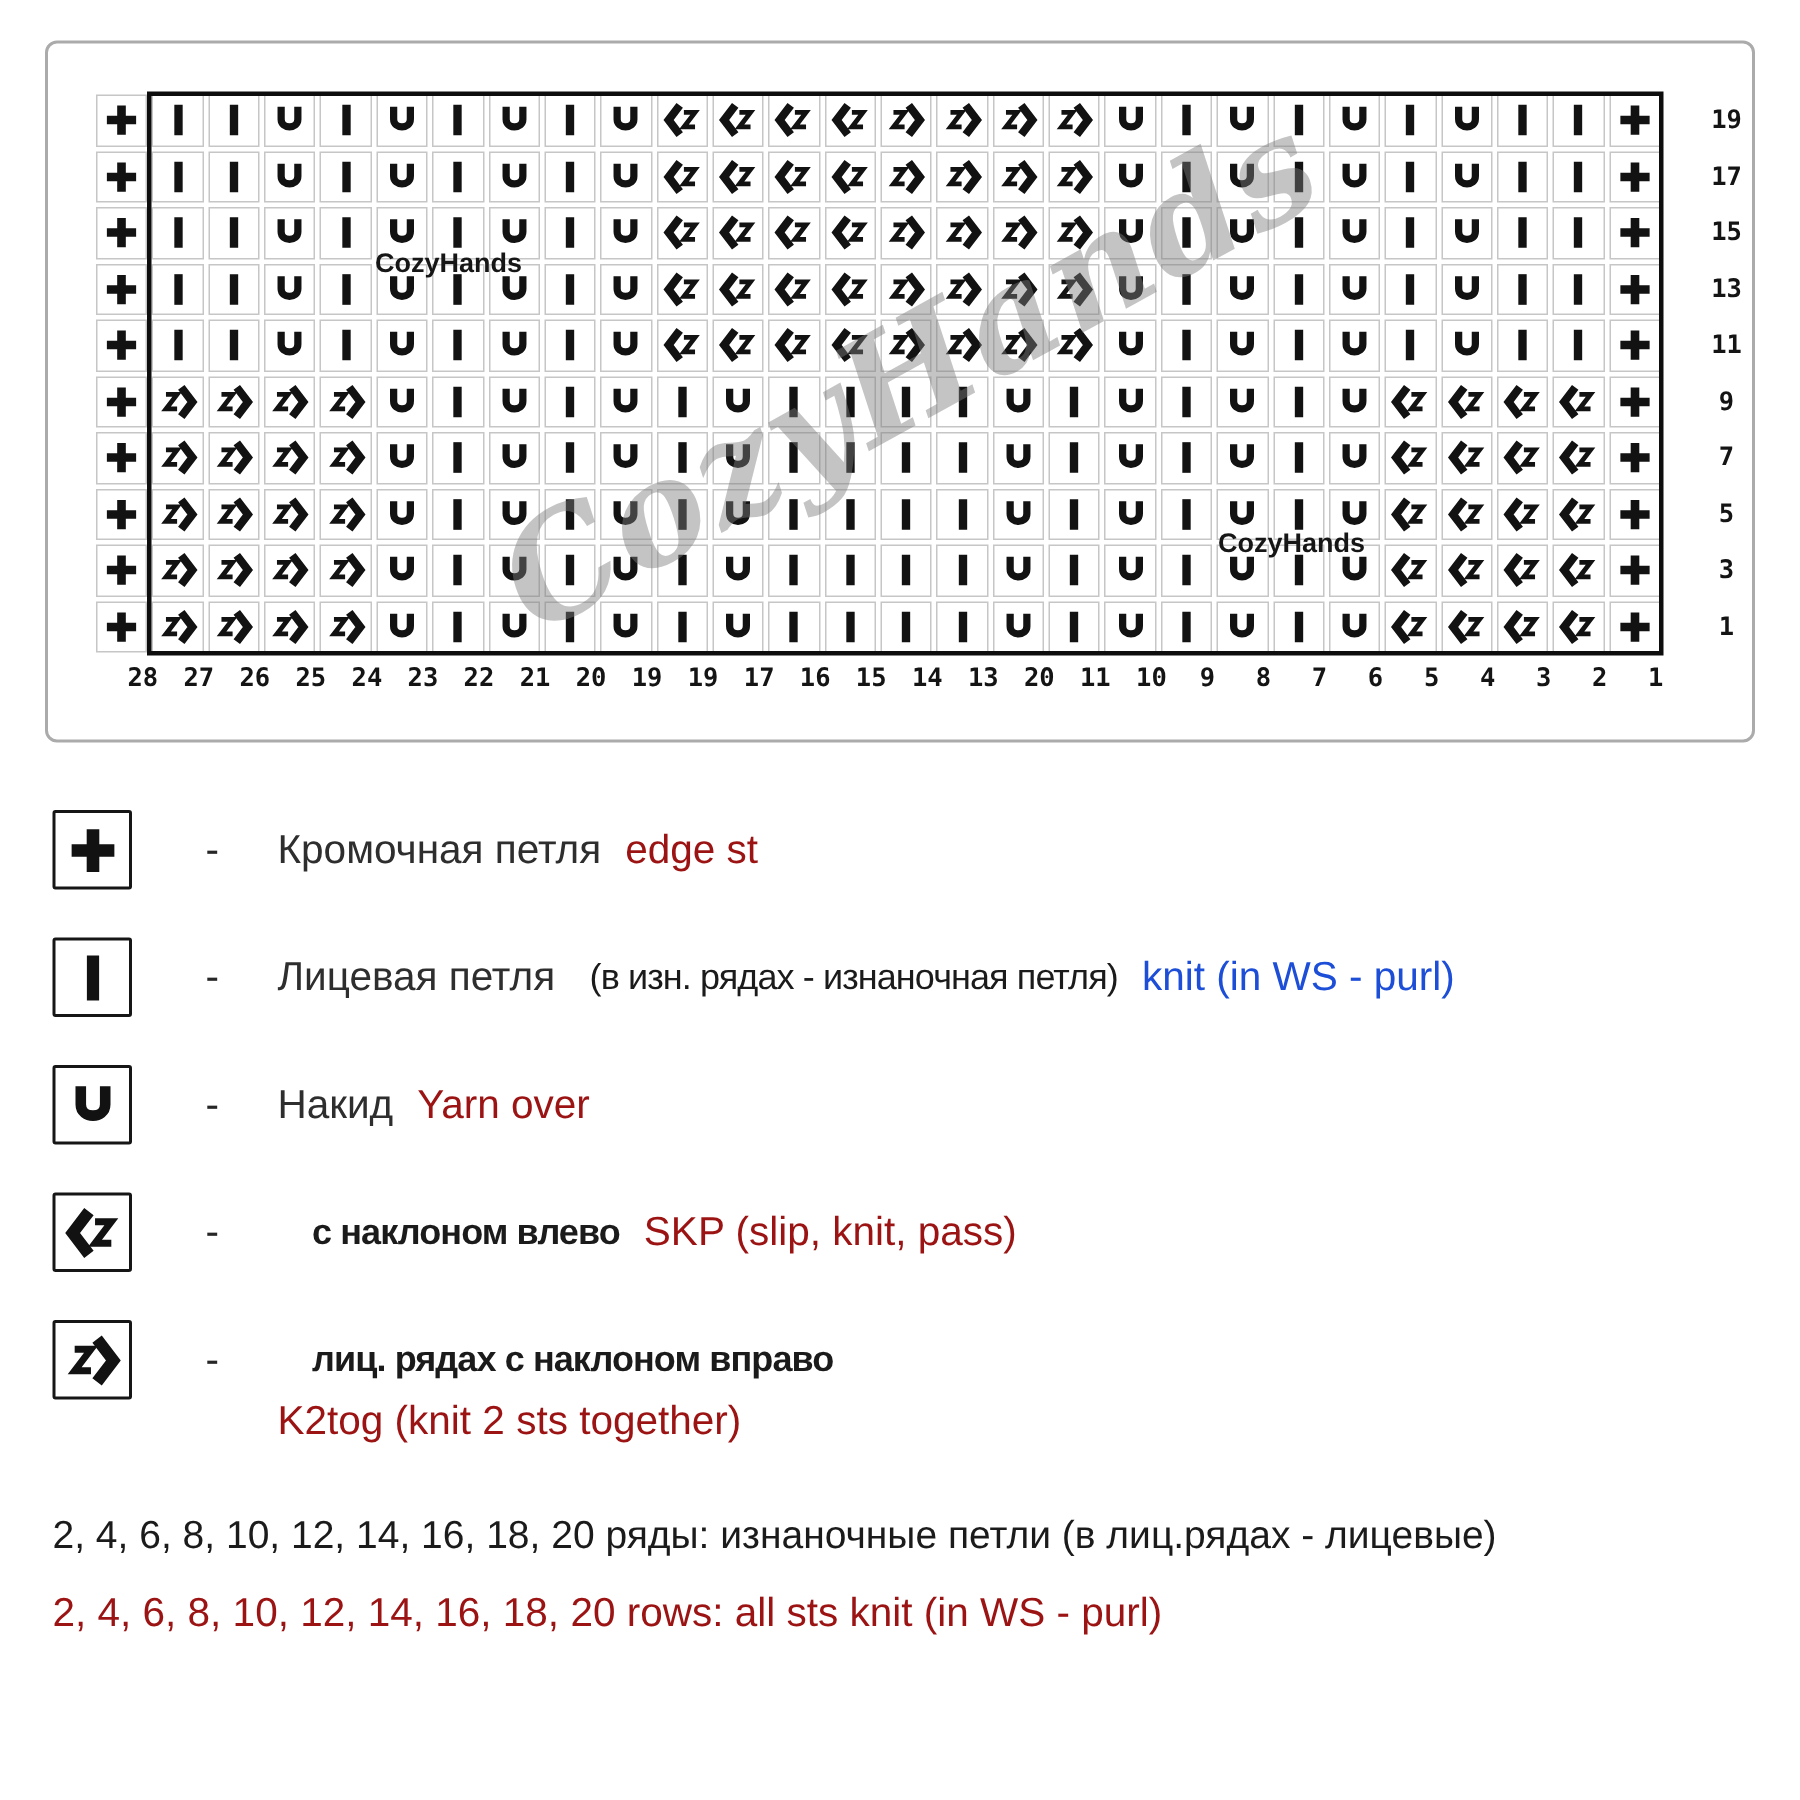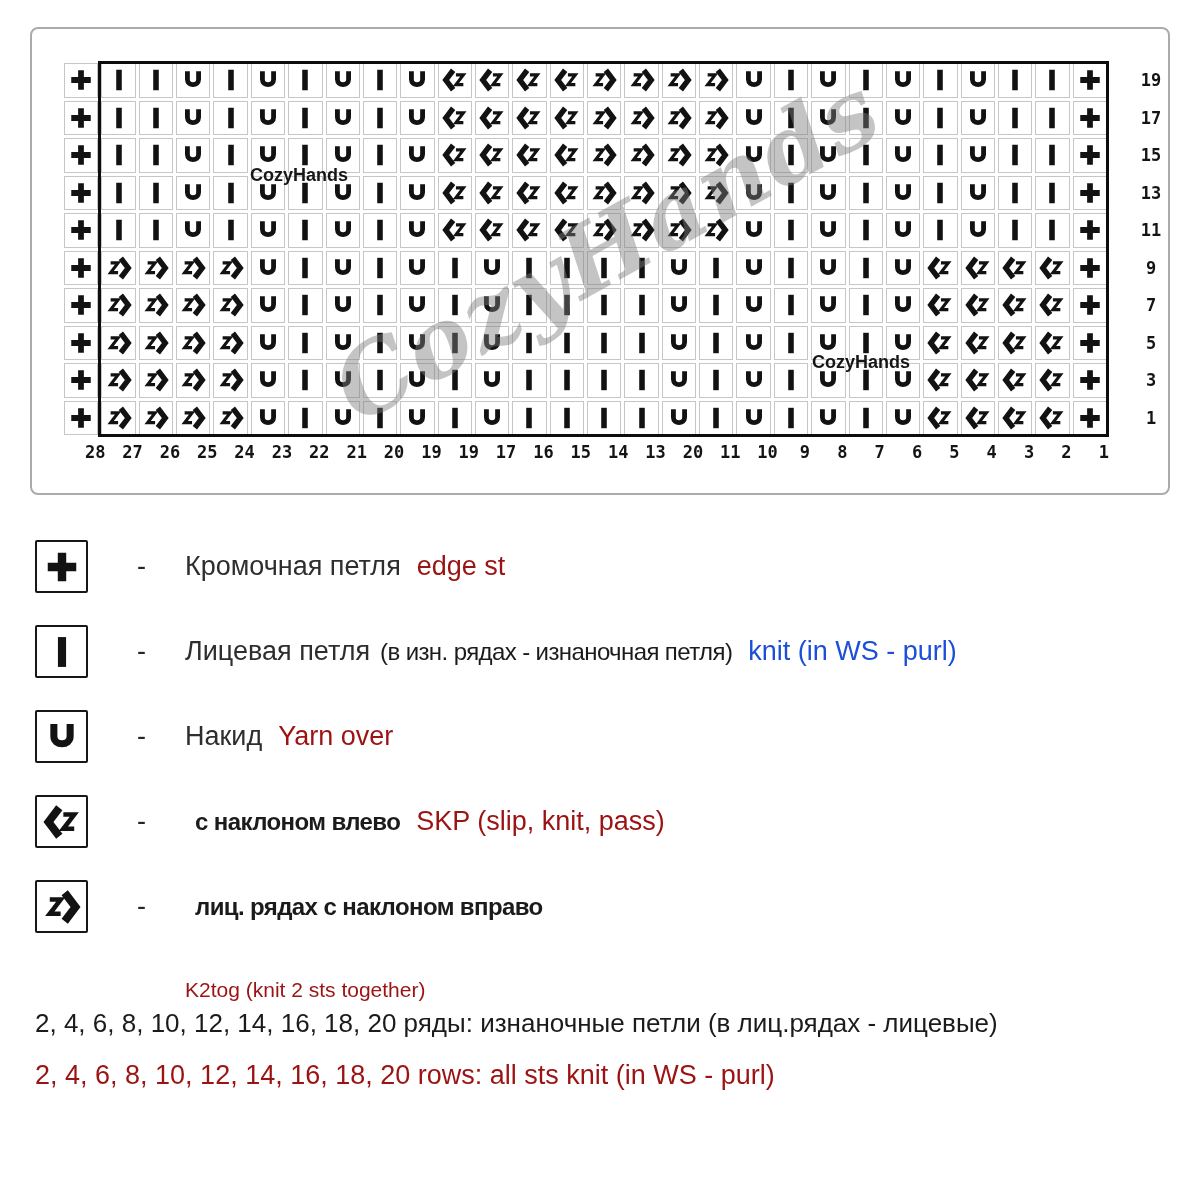--- a/index.html
+++ b/index.html
@@ -78,24 +78,24 @@
     border: 2px solid #161616; border-radius: 2px;
     background: #fff; box-sizing: border-box;
     display: flex; align-items: center; justify-content: center;
   }
   .ltext {
     position: absolute; left: 102px; top: 0; height: 53px;
     display: flex; align-items: center; white-space: nowrap;
   }
   .dash { display: inline-block; width: 48px; font-size: 27px; color: #262626; }
   .ru   { font-size: 27px; color: #2e2e2e; }
-  .ru-note { font-size: 24px; color: #1b1b1b; letter-spacing: -0.6px; margin-left: 10px; }
+  .ru-note { font-size: 24px; color: #1b1b1b; letter-spacing: -0.6px; margin-left: 23px; }
   .ru-note.heavy { font-weight: bold; }
   .en   { font-size: 27px; margin-left: 16px; }
-  .legend-line2 { position: absolute; left: 185px; top: 932px; font-size: 21px; white-space: nowrap; margin-top: 46px; }
+  .legend-line2 { position: absolute; left: 185px; top: 932px; font-size: 27px; white-space: nowrap; }
   
   .note-ru {
     position: absolute; left: 35px; top: 1008px;
     font-size: 26px; color: #1b1b1b; white-space: nowrap;
   }
   .note-en {
     position: absolute; left: 35px; top: 1060px;
     font-size: 27px; white-space: nowrap;
   }
 </style>

